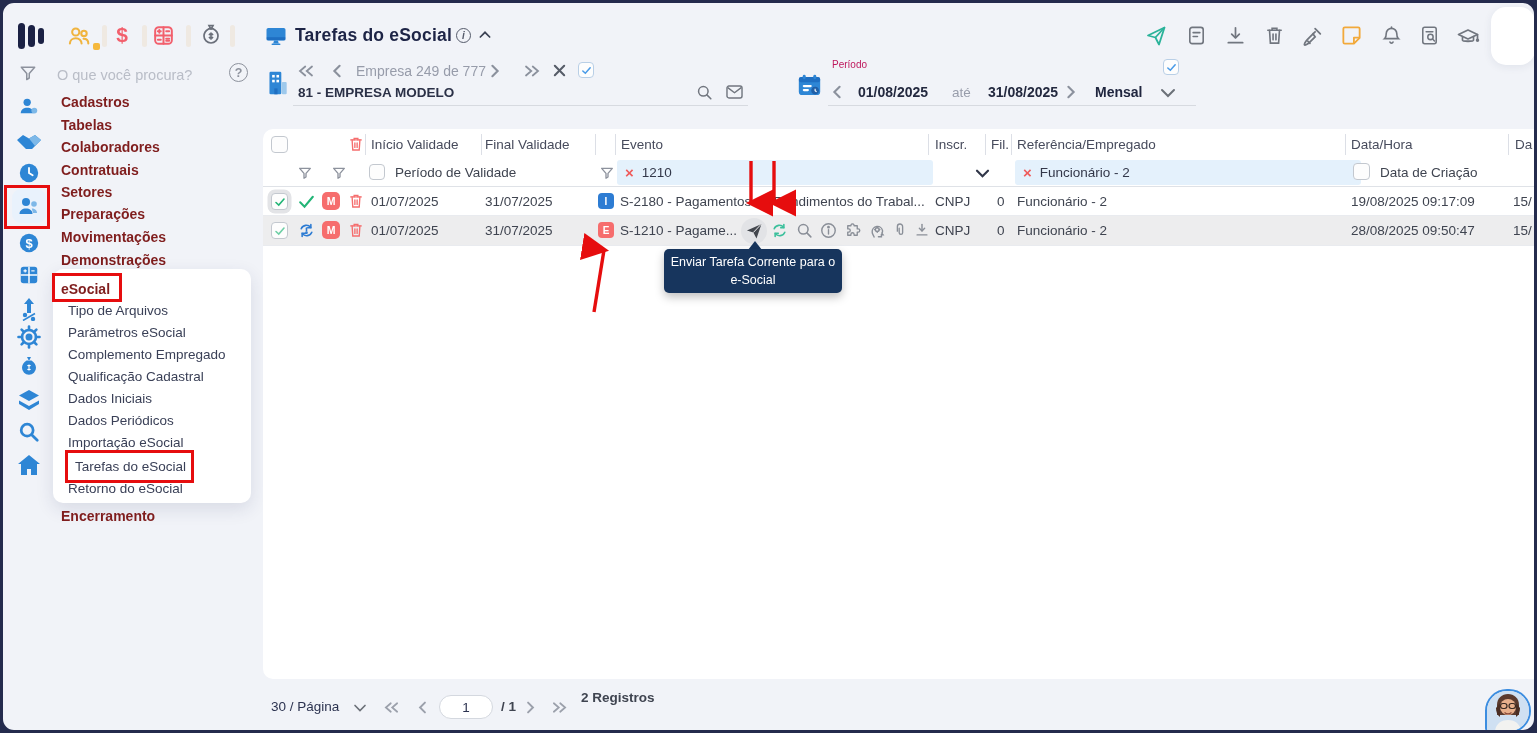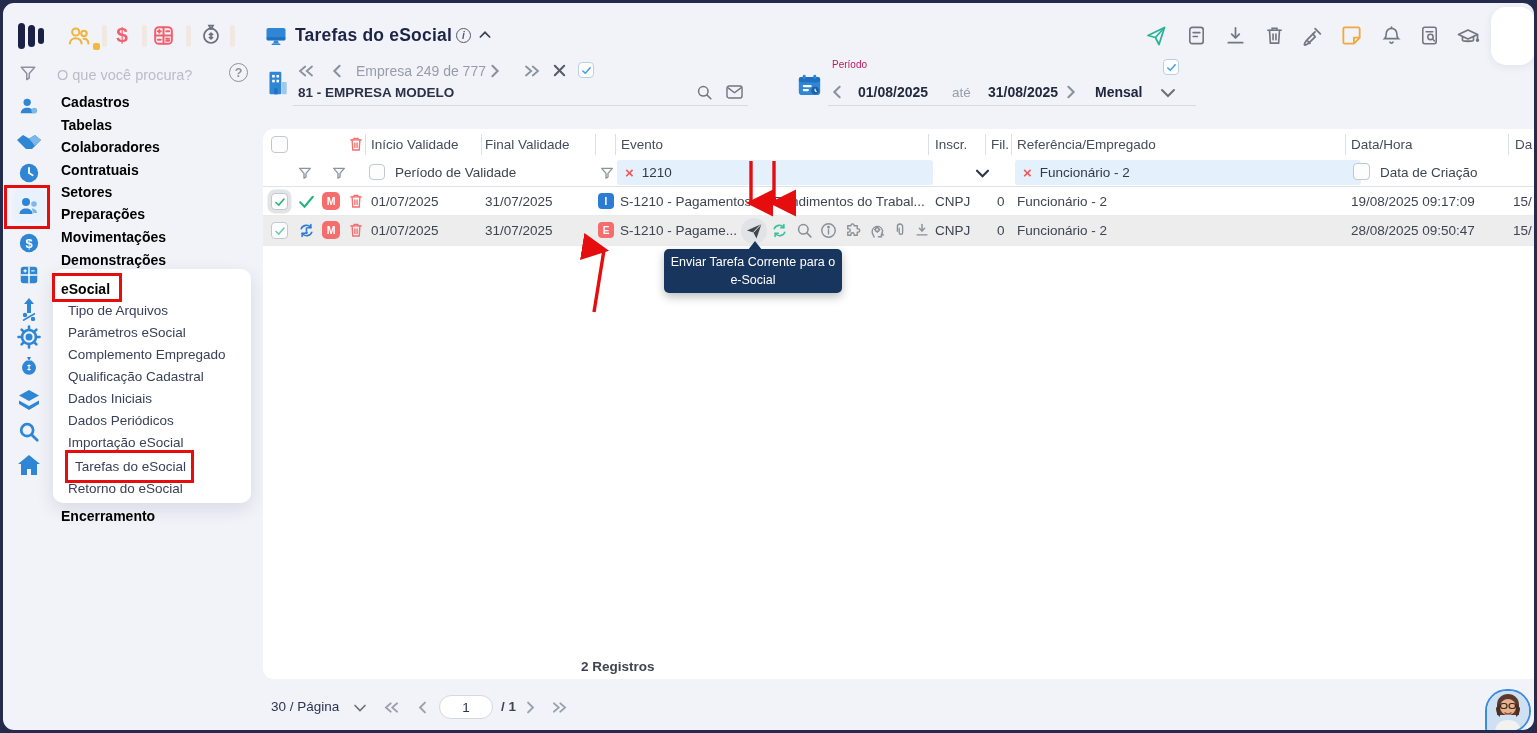--- a/index.html
+++ b/index.html
@@ -11,21 +11,21 @@
   #app{
     position:absolute;inset:0;
     border:3px solid #242b4d;border-radius:14px;
     background:#f1f3f8;overflow:hidden;
   }
   .abs{position:absolute;}
   .nowrap{white-space:nowrap;}
   .ic{position:absolute;display:flex;align-items:center;justify-content:center;}
   
   .title{font-size:17.5px;font-weight:700;color:#1d2446;letter-spacing:.2px;}
-  .menu-sec{font-size:14px;font-weight:700;color:#000000;}
+  .menu-sec{font-size:14px;font-weight:700;color:#7f1d1d;}
   .menu-item{font-size:13.5px;color:#3a4057;text-align:right;}
   .hdrcell{font-size:13.5px;color:#474b5c;}
   .cell{font-size:13.5px;color:#3f4450;}
   .semib{font-weight:700;color:#23293f;}
   .navtxt{font-size:14px;color:#979caa;}
   .sep-v{position:absolute;width:1px;background:#dcdfe6;}
   .divider-tan{position:absolute;width:5px;height:22px;border-radius:3px;background:#efe9e2;}
   
   .subcard{
     position:absolute;left:50px;top:266px;width:198px;height:234px;
@@ -535,21 +535,21 @@
           <path d="M5 6.5h14"></path>
           <path d="M9.5 6.5V4.5h5v2"></path>
           <path d="M6.8 6.5l.9 13.5h8.6l.9-13.5"></path>
           <line x1="10.5" y1="10.5" x2="10.5" y2="16.5"></line>
           <line x1="13.5" y1="10.5" x2="13.5" y2="16.5"></line>
         </svg>
     </span>
     <span class="abs cell nowrap" style="left:108px;top:65px;">01/07/2025</span>
     <span class="abs cell nowrap" style="left:222px;top:65px;">31/07/2025</span>
     <span class="badge" style="left:335px;top:64px;background:#2d7cd3;">I</span>
-    <span class="abs cell nowrap" style="left:357px;top:65px;">S-1210 - Pagamentos de Rendimentos do Trabal...</span>
+    <span class="abs cell nowrap" style="left:357px;top:65px;">S-2180 - Pagamentos de Rendimentos do Trabal...</span>
     <span class="abs cell nowrap" style="left:672px;top:65px;">CNPJ</span>
     <span class="abs cell nowrap" style="left:734px;top:65px;">0</span>
     <span class="abs cell nowrap" style="left:754px;top:65px;">Funcionário - 2</span>
     <span class="abs cell nowrap" style="left:1088px;top:65px;">19/08/2025 09:17:09</span>
     <span class="abs cell nowrap" style="left:1250px;top:65px;">15/</span>
 
     <span class="cb" style="left:8px;top:93px;width:17px;height:17px;">
       <svg width="12" height="12" viewBox="0 0 24 24" fill="none" stroke="#6fcfa6" stroke-width="3.2" stroke-linecap="round">
           <polyline points="4,13 9.5,18 20,6"></polyline>
         </svg>
@@ -665,21 +665,21 @@
     <svg width="11" height="13" viewBox="0 0 12 16" fill="none" stroke="#9ba0ab" stroke-width="2.4" stroke-linecap="round">
         <polyline points="3,2 9,8 3,14"></polyline>
       </svg>
   </span>
   <span class="ic" style="left:548px;top:698px;width:17px;height:13px;">
     <svg width="17" height="13" viewBox="0 0 24 16" fill="none" stroke="#9ba0ab" stroke-width="2.4" stroke-linecap="round">
         <polyline points="4,2 11,8 4,14"></polyline>
         <polyline points="13,2 20,8 13,14"></polyline>
       </svg>
   </span>
-  <span class="abs cell nowrap" style="left:578px;top:656px;font-weight:700;">2 Registros</span>
+  <span class="abs cell nowrap" style="left:578px;top:687px;font-weight:700;">2 Registros</span>
 
   <div class="avatar">
     <svg width="42" height="40" viewBox="0 0 42 40">
       <rect width="42" height="40" fill="#cfe0f2"></rect>
       <path d="M10 14c0-7 5-11 11-11s11 4 11 11v10H10z" fill="#5a3a2e"></path>
       <circle cx="21" cy="16" r="8" fill="#e8b08c"></circle>
       <rect x="13.5" y="12.5" width="6.5" height="5" rx="2.4" fill="none" stroke="#3a2a22" stroke-width="1.2"></rect>
       <rect x="22" y="12.5" width="6.5" height="5" rx="2.4" fill="none" stroke="#3a2a22" stroke-width="1.2"></rect>
       <path d="M17.5 21.5c2 1.6 5 1.6 7 0" stroke="#8a4a3a" stroke-width="1.3" fill="none"></path>
       <path d="M8 40c1-8 7-11 13-11s12 3 13 11z" fill="#f2f2f0"></path>

